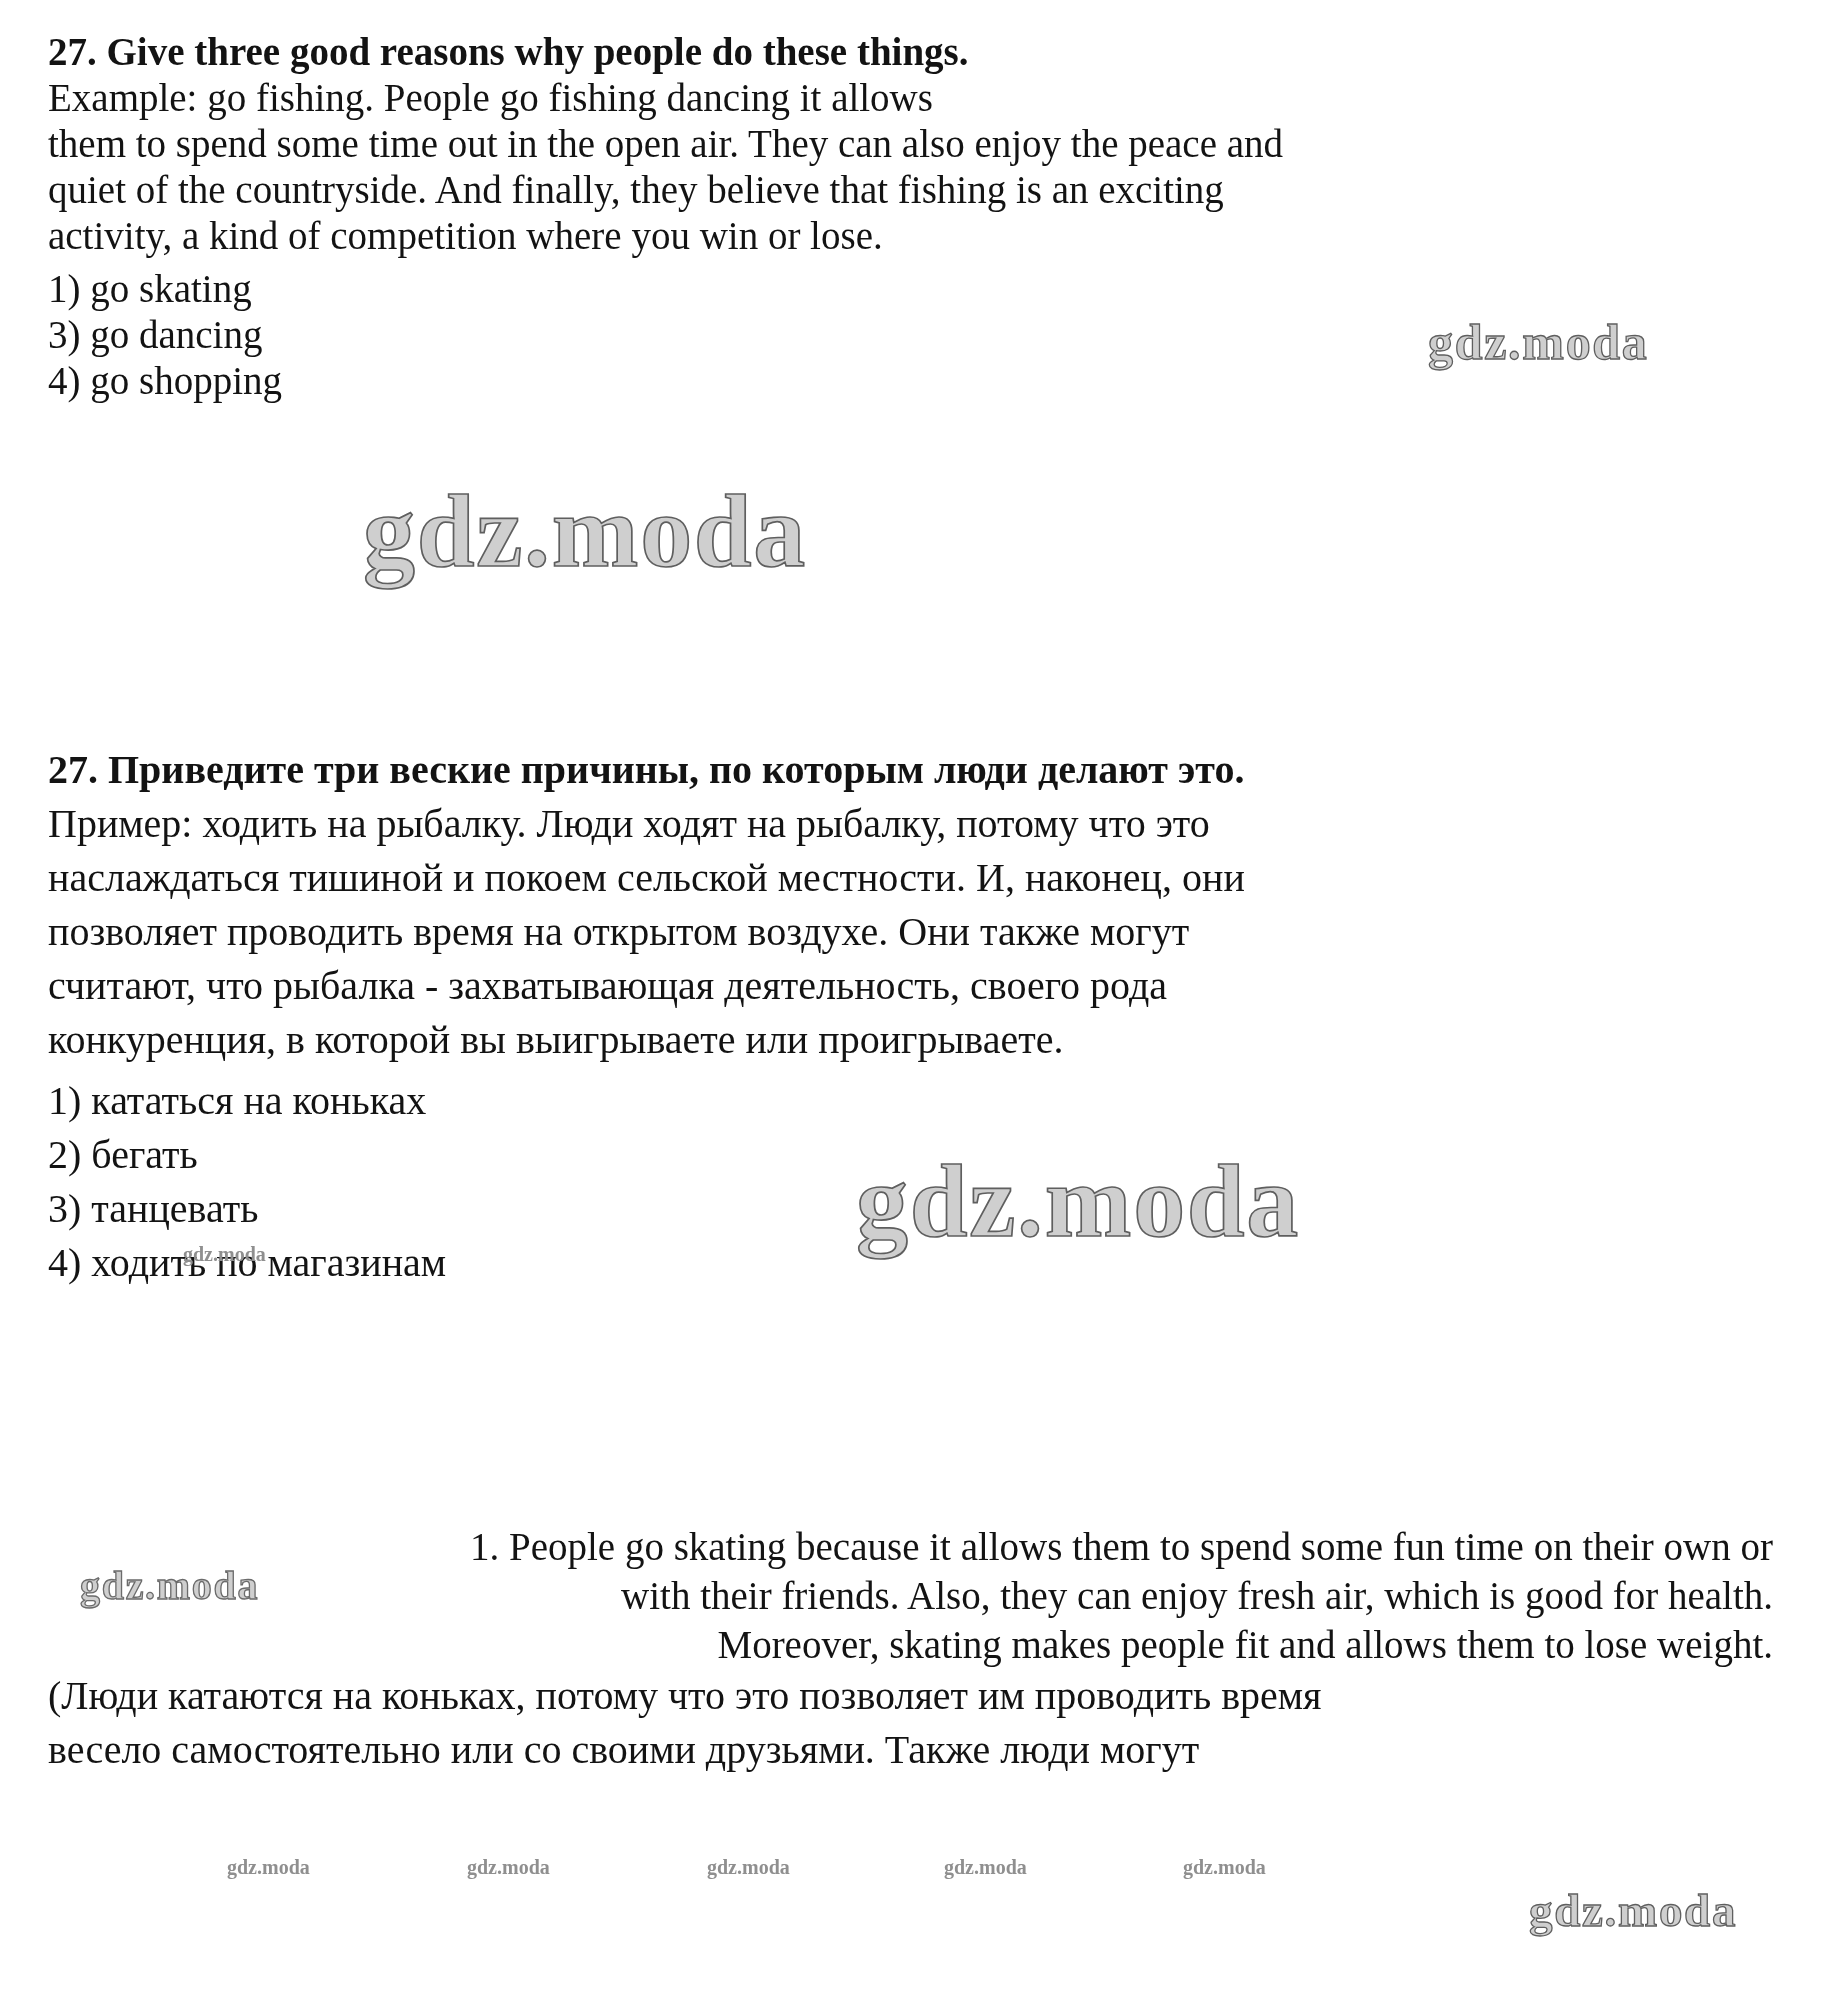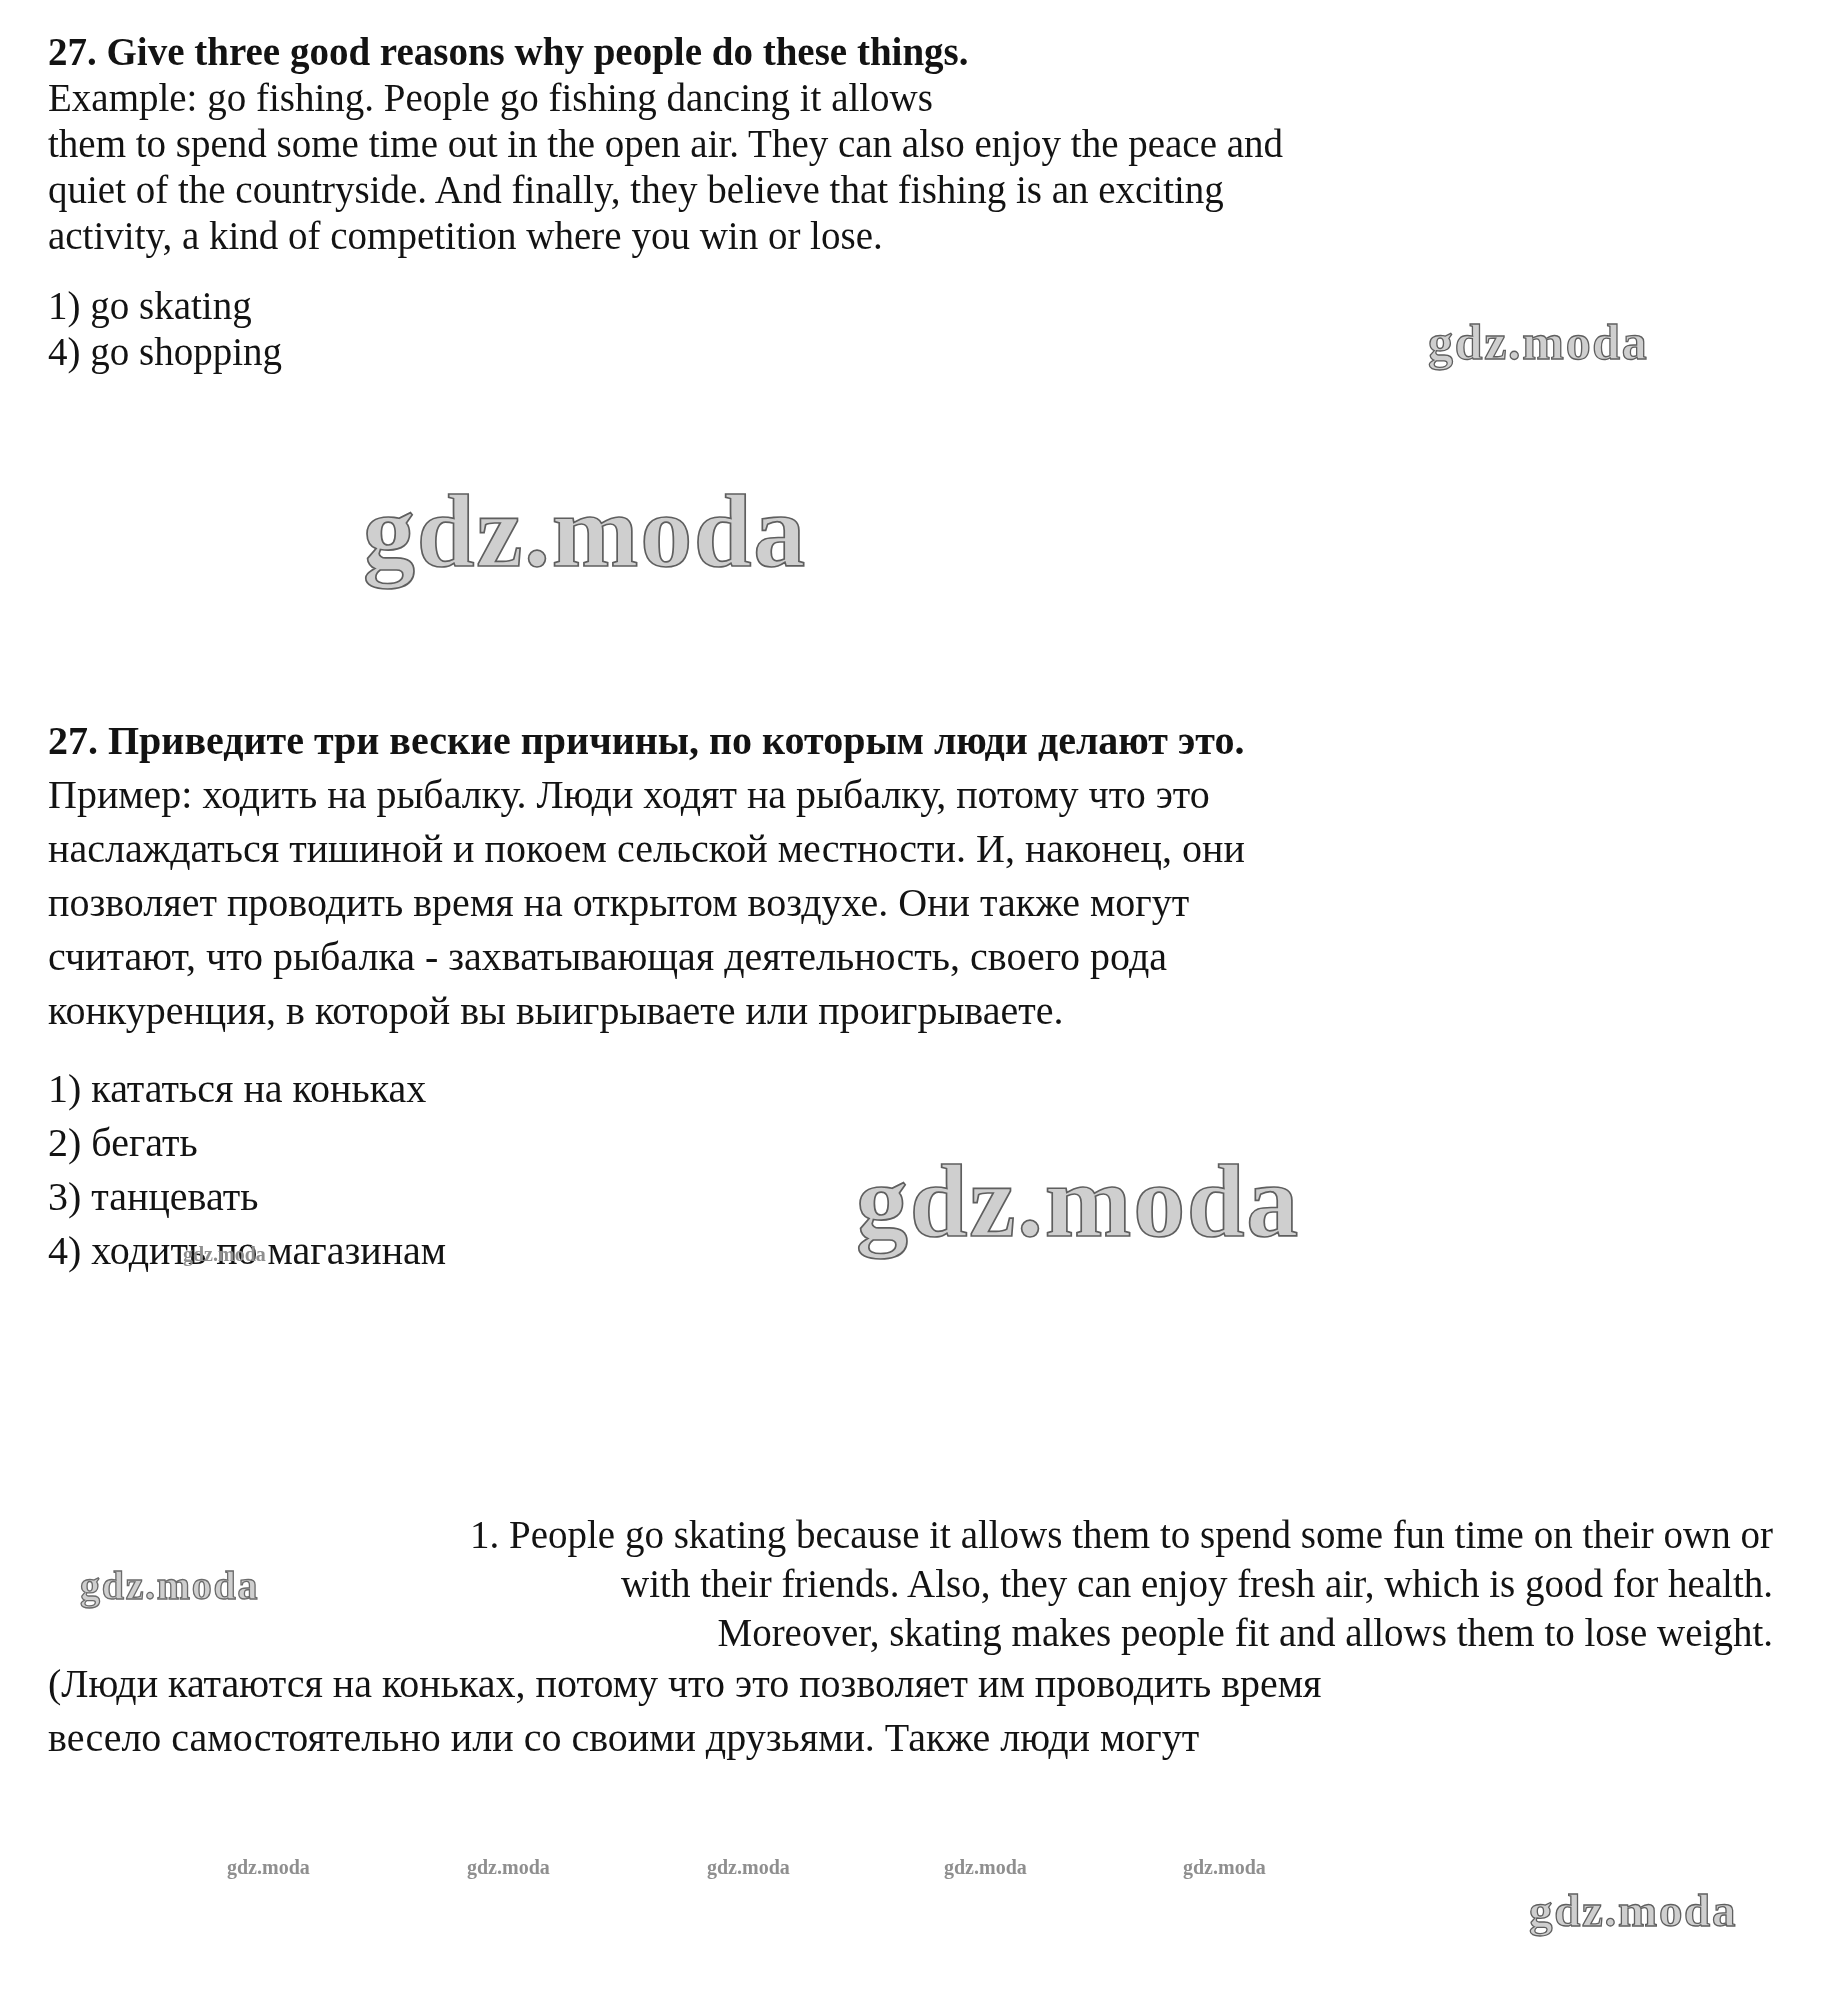--- a/index.html
+++ b/index.html
@@ -15,21 +15,21 @@
     font-family: "Liberation Serif", serif;
     color: #131313;
     overflow: hidden;
     box-sizing: border-box;
     padding: 29px 52px 8px 48px;
   }
   
   .en { font-size: 39px; line-height: 46px; }
   .ru { font-size: 40px; line-height: 54px; }
   .heading { font-weight: bold; }
-  .list { margin-top: 24px; }
+  .list { margin-top: 7px; }
   .section-task-ru { margin-top: 339px; }
   .section-answer { margin-top: 232px; }
   .answer-en { font-size: 39px; line-height: 49px; text-align: right; }
   .answer-ru { }
   
   .wm {
     position: absolute;
     font-family: "Liberation Serif", serif;
     font-weight: bold;
     white-space: nowrap;
@@ -69,20 +69,21 @@
   <section class="en">
     <div class="heading">27. Give three good reasons why people do these things.</div>
     <div>
       <div>Example: go fishing. People go fishing dancing it allows</div>
       <div>them to spend some time out in the open air. They can also enjoy the peace and</div>
       <div>quiet of the countryside. And finally, they believe that fishing is an exciting</div>
       <div>activity, a kind of competition where you win or lose.</div>
     </div>
     <div class="list">
       <div>1) go skating</div>
+      <div>3) go dancing</div>
       <div>4) go shopping</div>
     </div>
   </section>
 
   <section class="ru section-task-ru">
     <div class="heading">27. Приведите три веские причины, по которым люди делают это.</div>
     <div>
       <div>Пример: ходить на рыбалку. Люди ходят на рыбалку, потому что это</div>
       <div>наслаждаться тишиной и покоем сельской местности. И, наконец, они</div>
       <div>позволяет проводить время на открытом воздухе. Они также могут</div>

